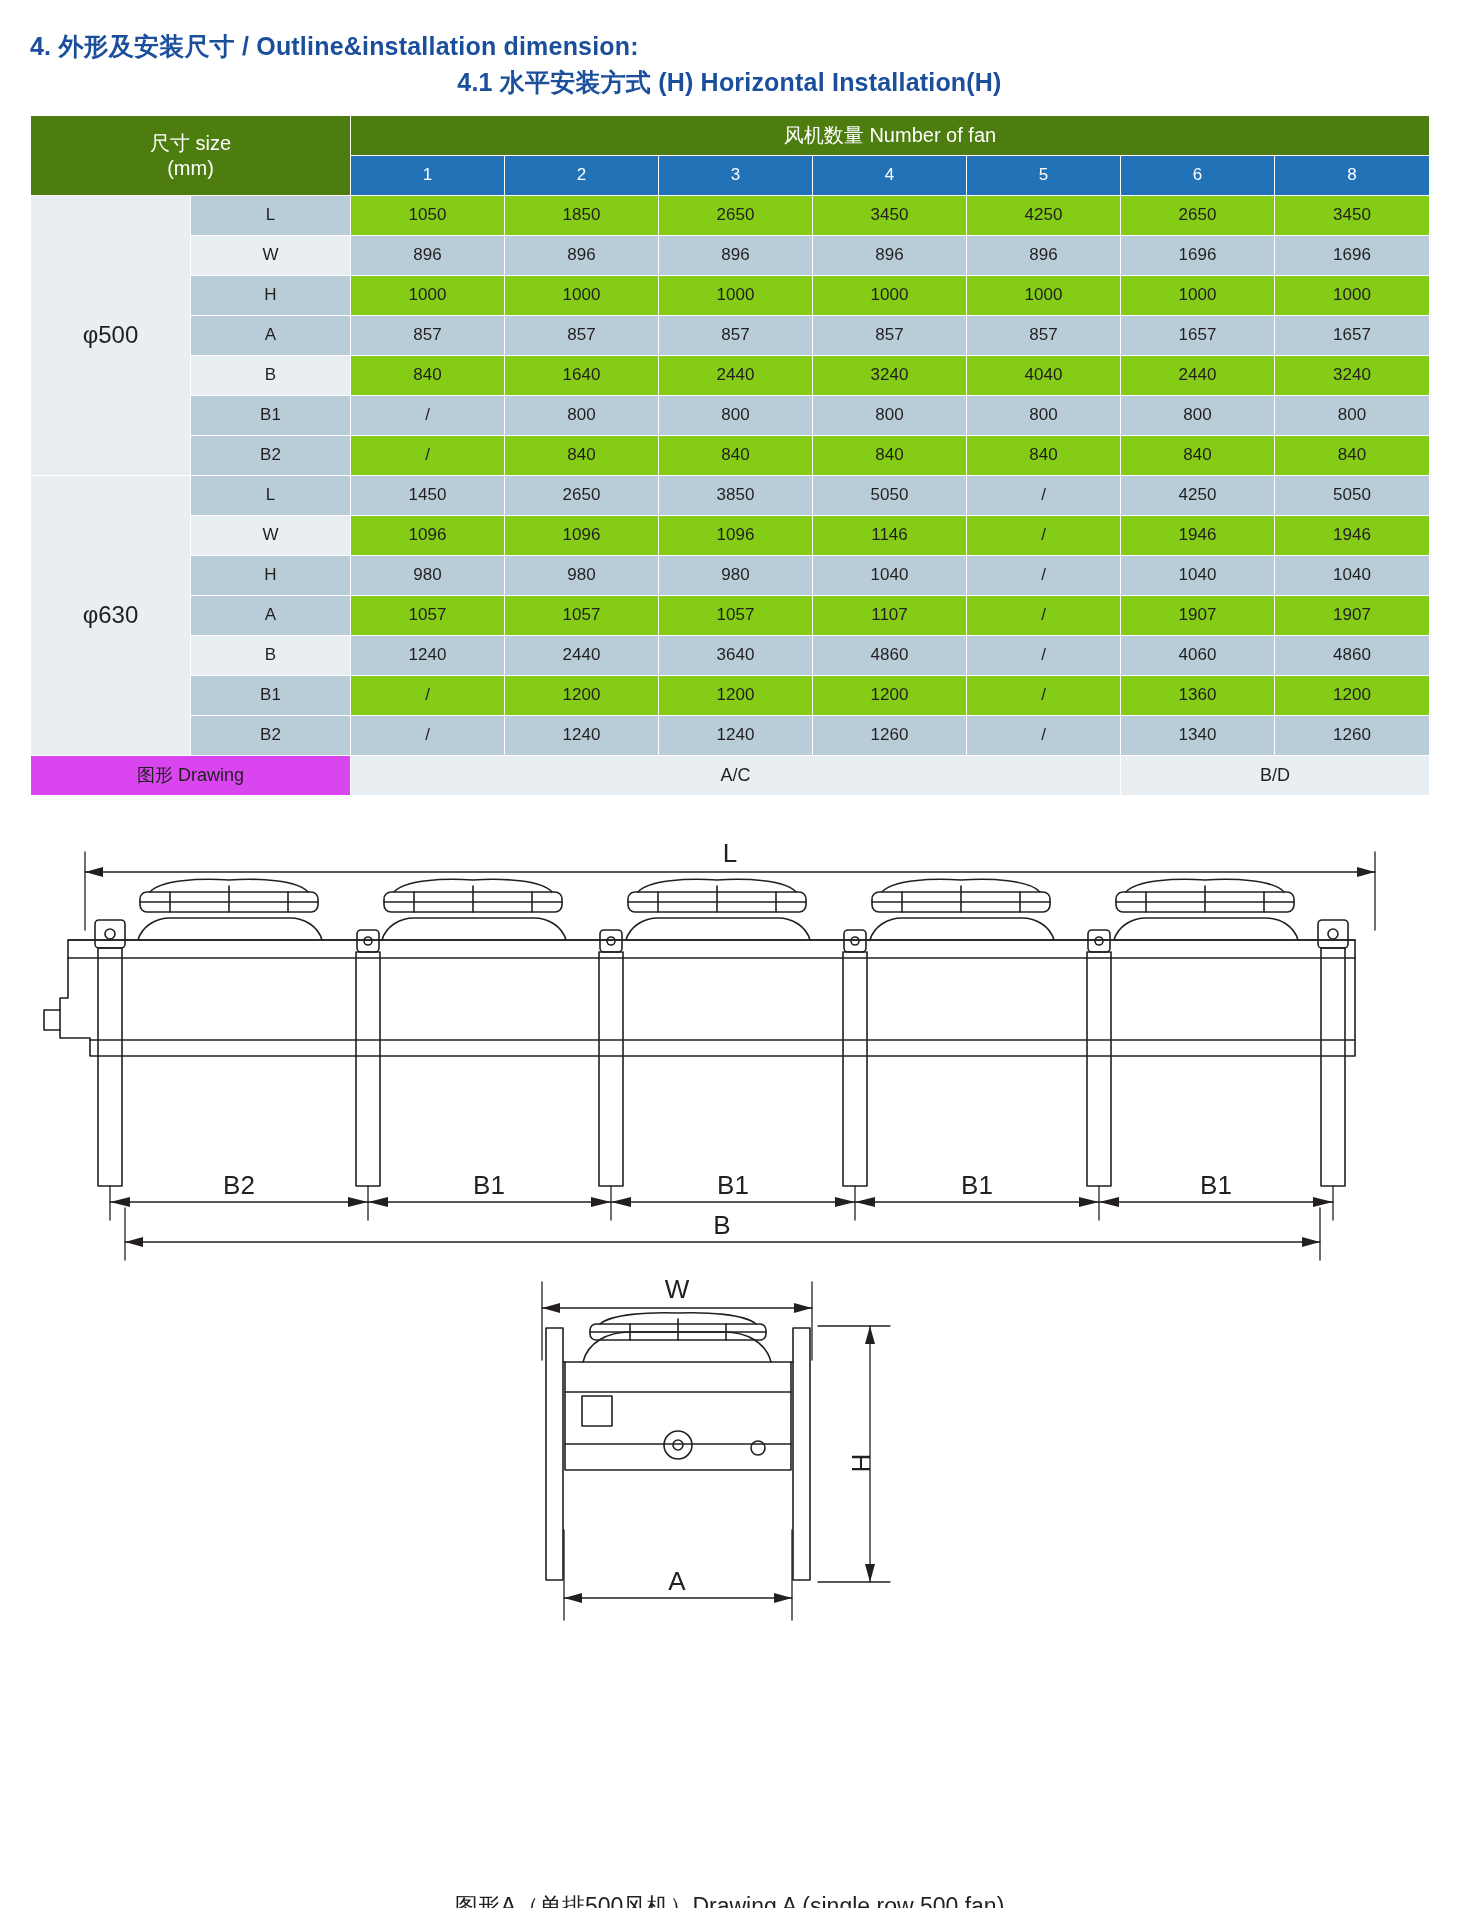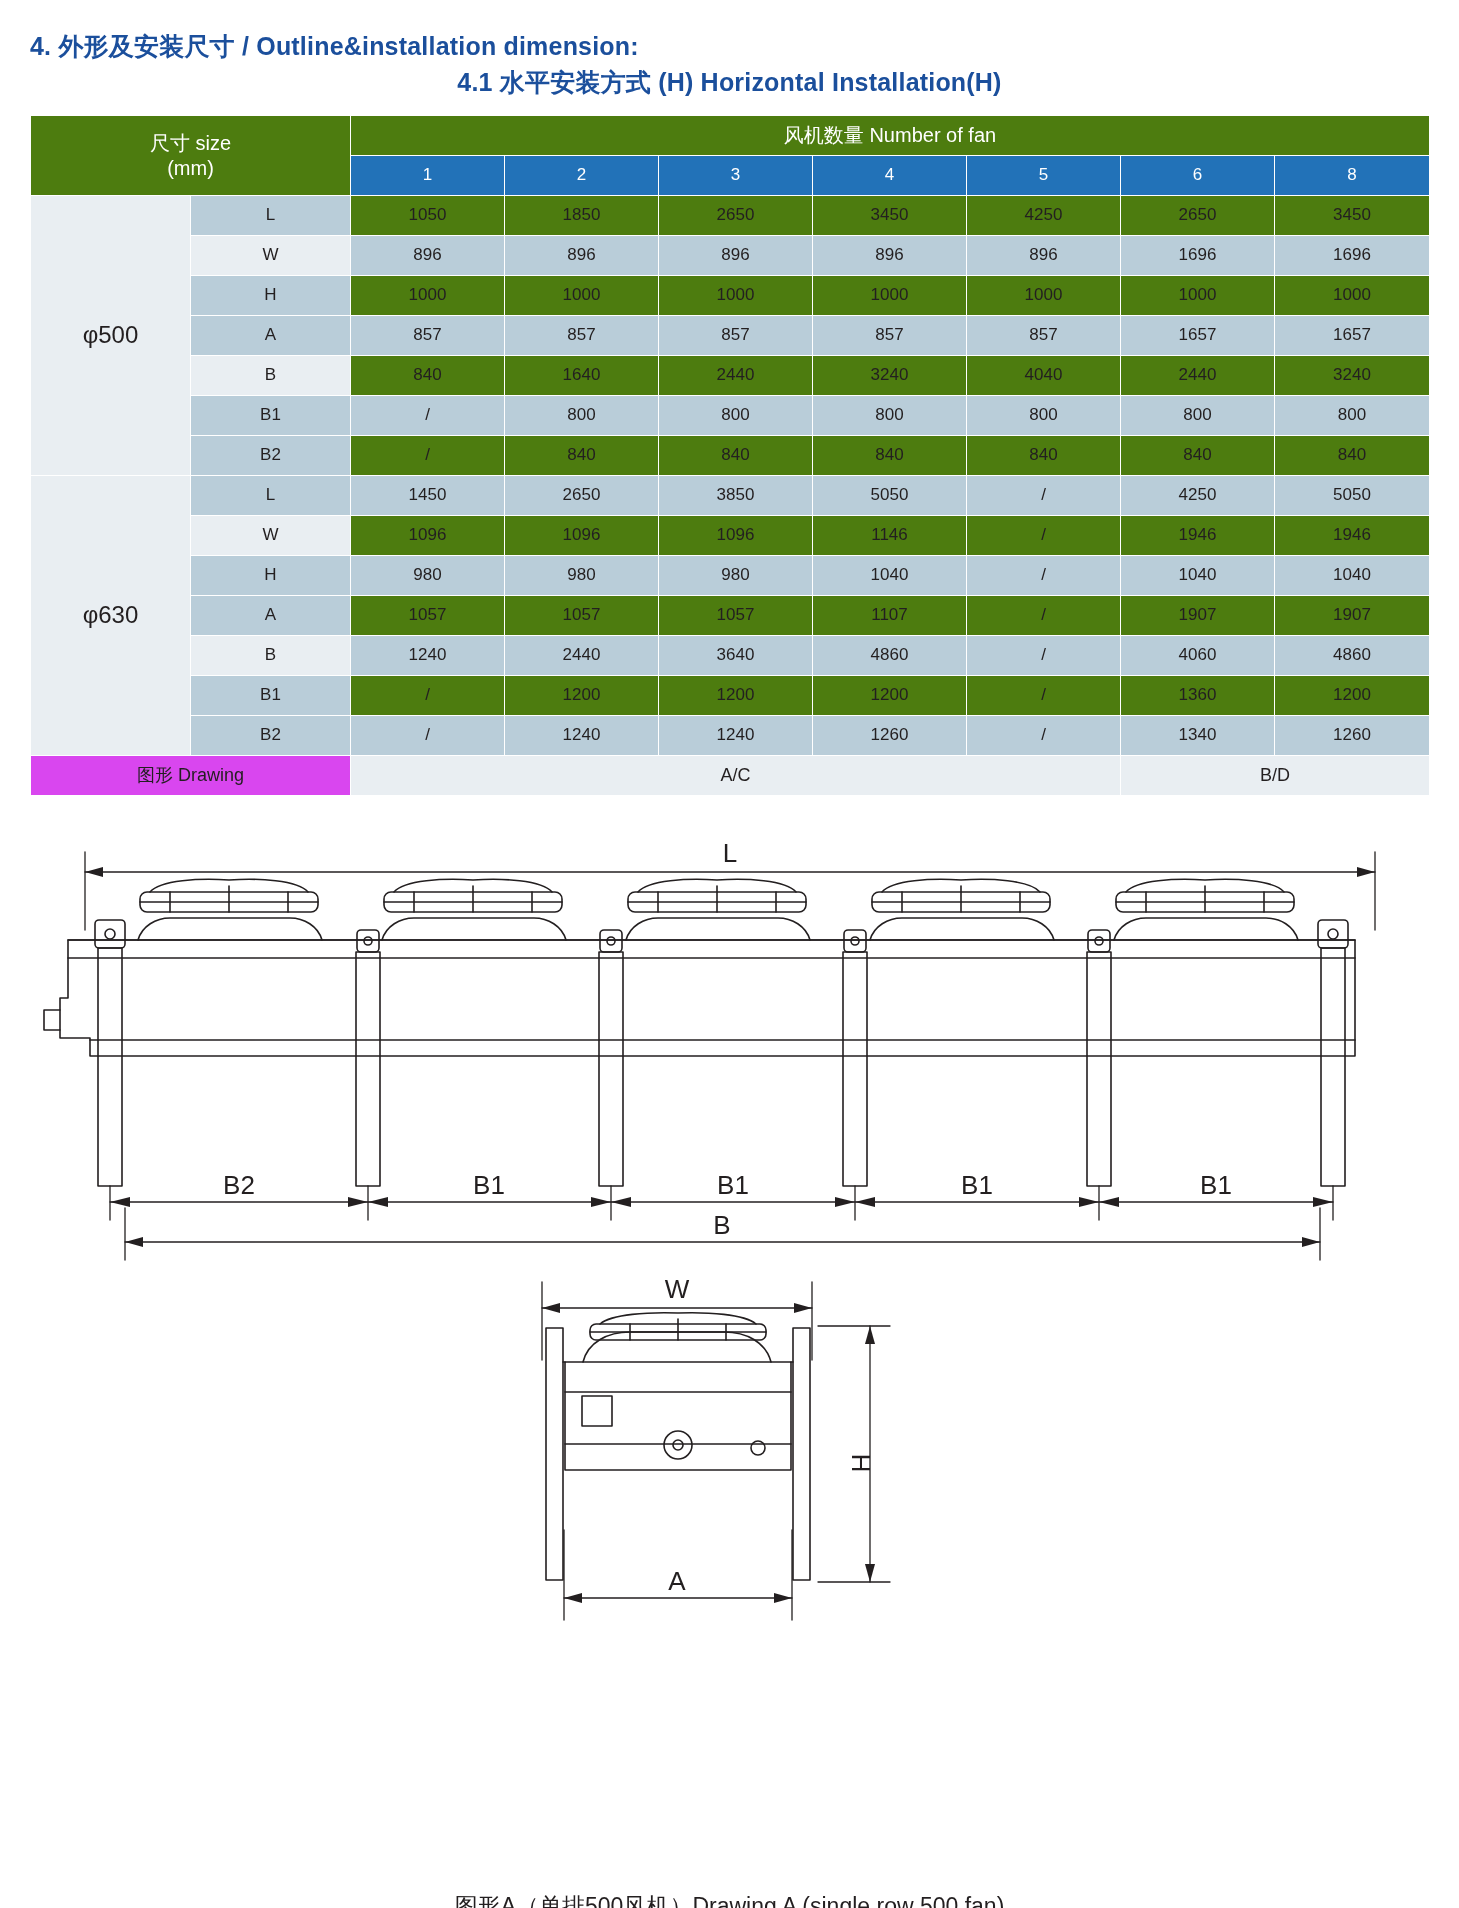--- a/index.html
+++ b/index.html
@@ -73,21 +73,21 @@
     background: #b9cdd9;
     color: #231f20;
     font-size: 17px;
   }
   .rowlabel-alt {
     background: #e9eef2;
     color: #231f20;
     font-size: 17px;
   }
   .cell-a {
-    background: #4d7c0f;
+    background: #84cc16;
   }
   .cell-b {
     background: #b9cdd9;
   }
   .drawing-label {
     background: #d946ef;
     font-size: 18px;
   }
   .drawing-val {
     background: #e9eef2;

